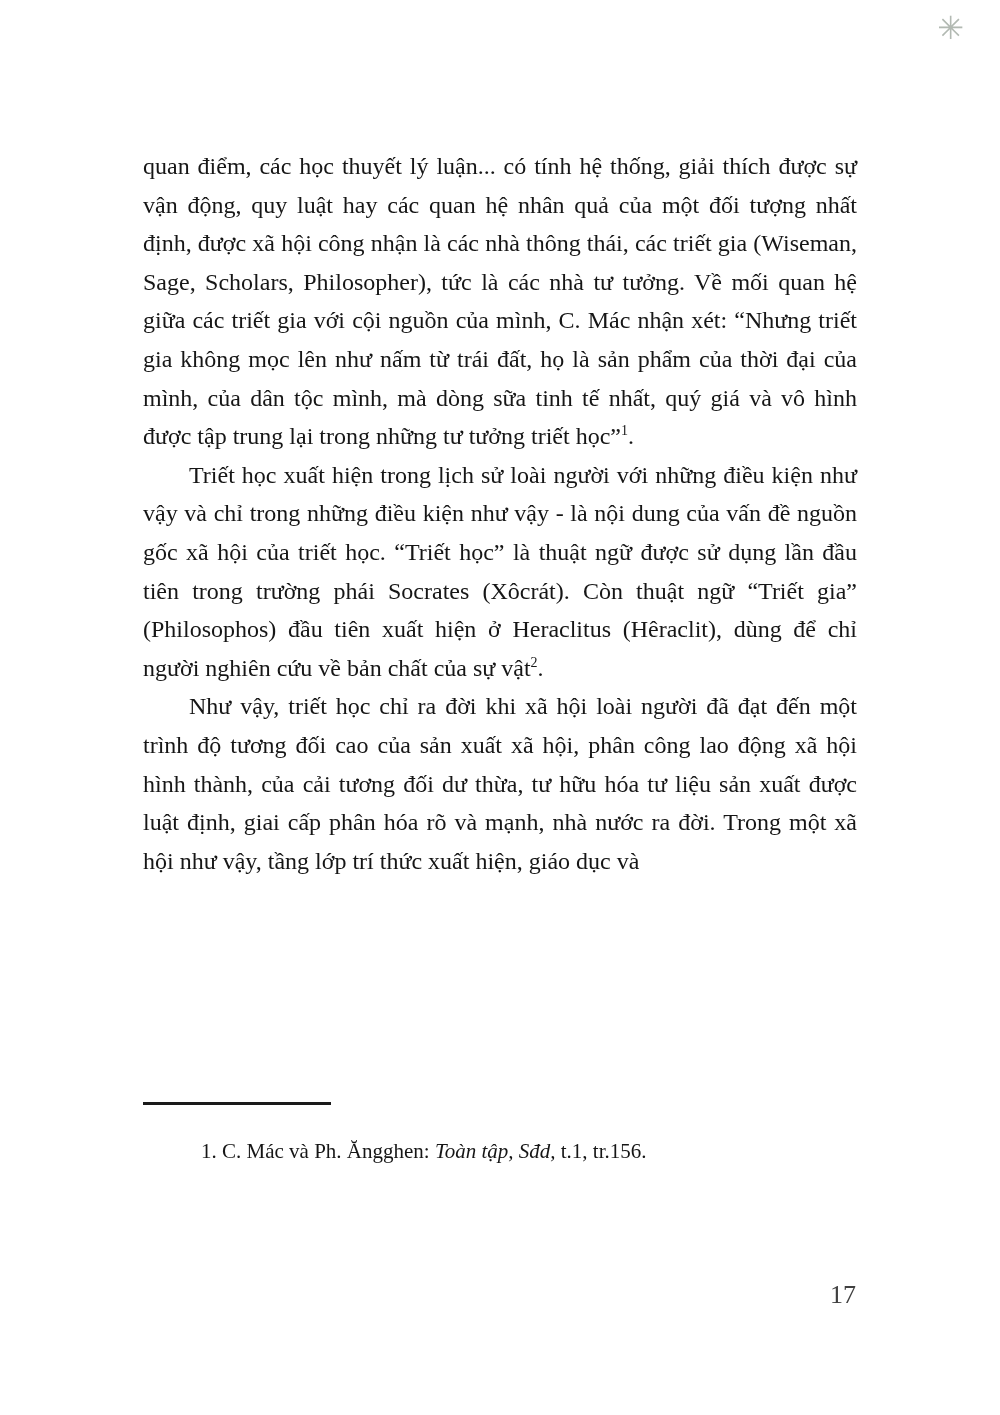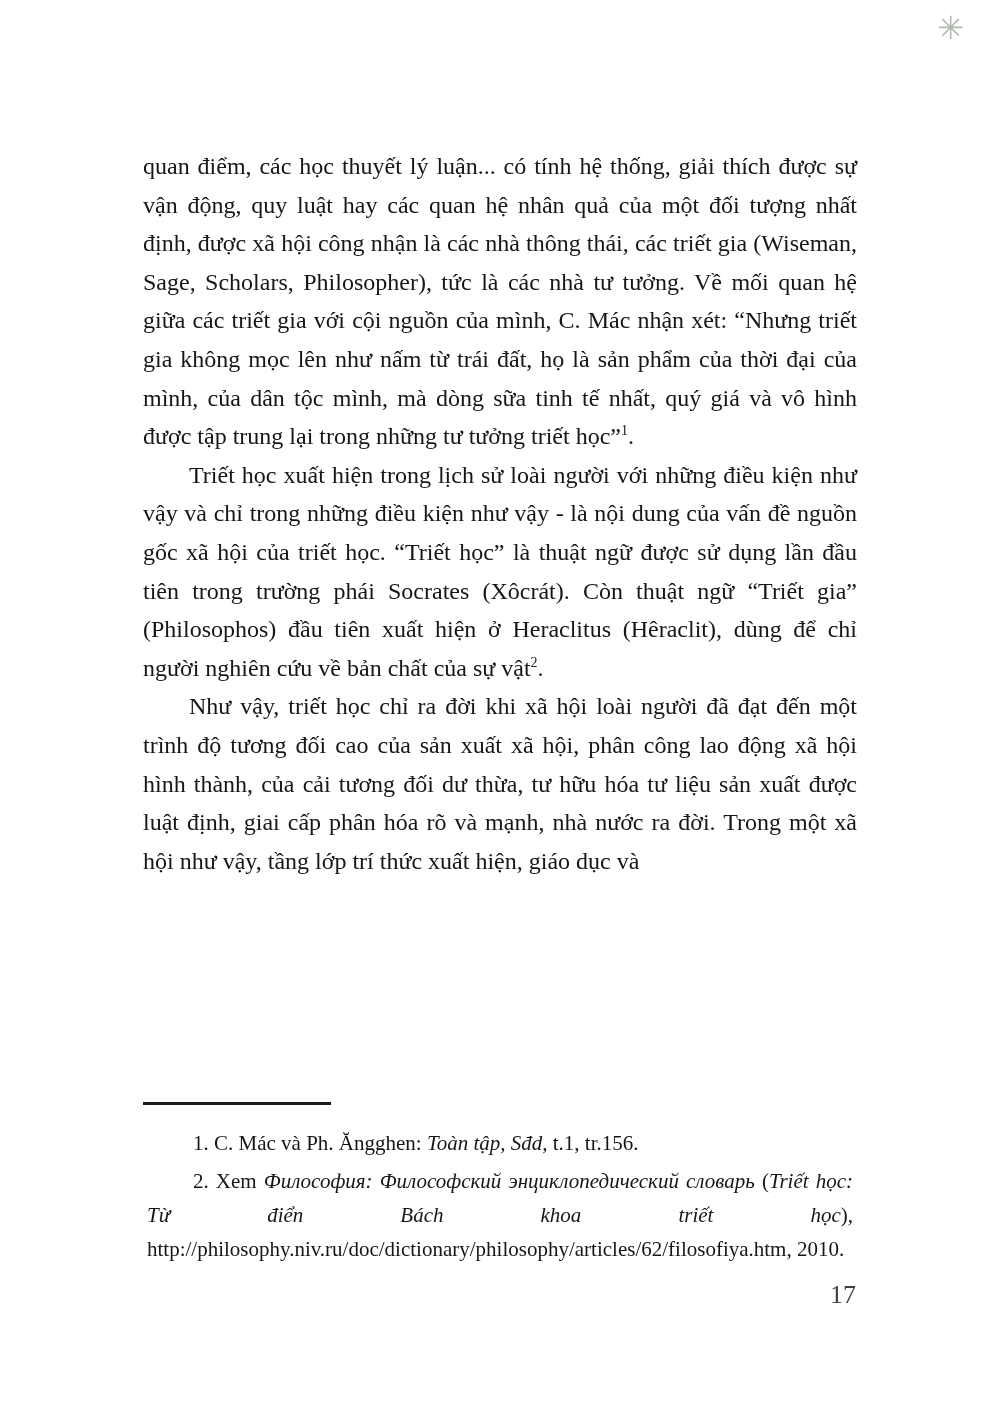--- a/index.html
+++ b/index.html
@@ -57,21 +57,21 @@
   .footnotes {
     position: absolute;
     left: 143px;
     top: 1122px;
     width: 714px;
     font-size: 21px;
     line-height: 34px;
     text-align: justify;
   }
   .footnotes p {
-    margin: 4px;
+    margin: 12px;
     padding: 0;
     text-indent: 46px;
   }
   .italic {
     font-style: italic;
   }
   .page-number {
     position: absolute;
     top: 1280px;
     right: 144px;
@@ -96,19 +96,18 @@
     <p class="para indent"><span>Như vậy, triết học chỉ ra đời khi xã hội loài người đã đạt đến một trình độ tương đối cao của sản xuất xã hội, phân công lao động xã hội hình thành, của cải tương đối dư thừa, tư hữu hóa tư liệu sản xuất được luật định, giai cấp phân hóa rõ và mạnh, nhà nước ra đời. Trong một xã hội như vậy, tầng lớp trí thức xuất hiện, giáo dục và</span></p>
 
   </main>
 
   <div class="footnote-sep"></div>
 
   <section class="footnotes">
 
     <p><span>1. C. Mác và Ph. Ăngghen: </span><span class="italic">Toàn tập, Sđd,</span><span> t.1, tr.156.</span></p>
 
-    <p><span>2. Xem </span><span class="italic">Философия: Философский энциклопедический словарь</span><span> (</span><span class="italic">Triết học: Từ điển Bách khoa triết học</span><span>), http://philosophy.niv.ru/doc/dictionary/philosophy/articles/62/filosofiya.htm, 2010.</span></p>
 
   </section>
 
   <div class="page-number">17</div>
 
 </div>
 
 </body></html>

